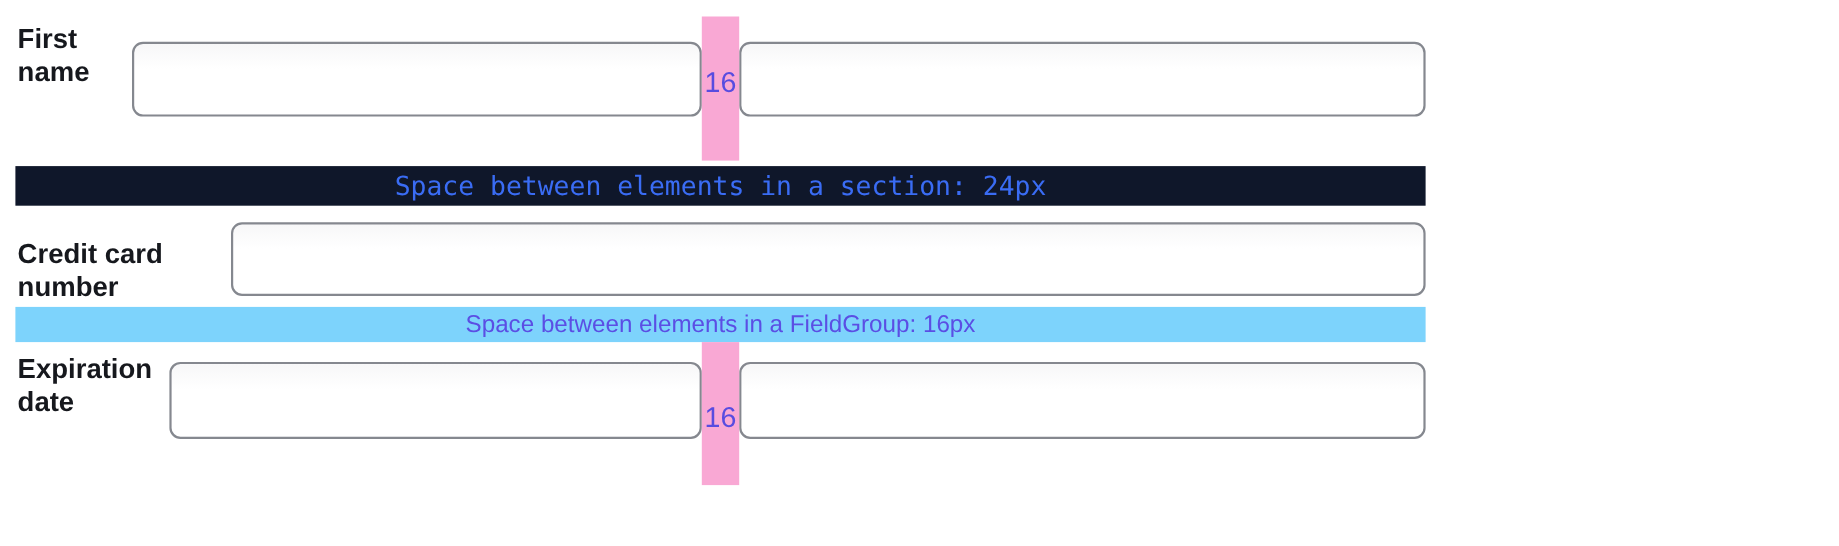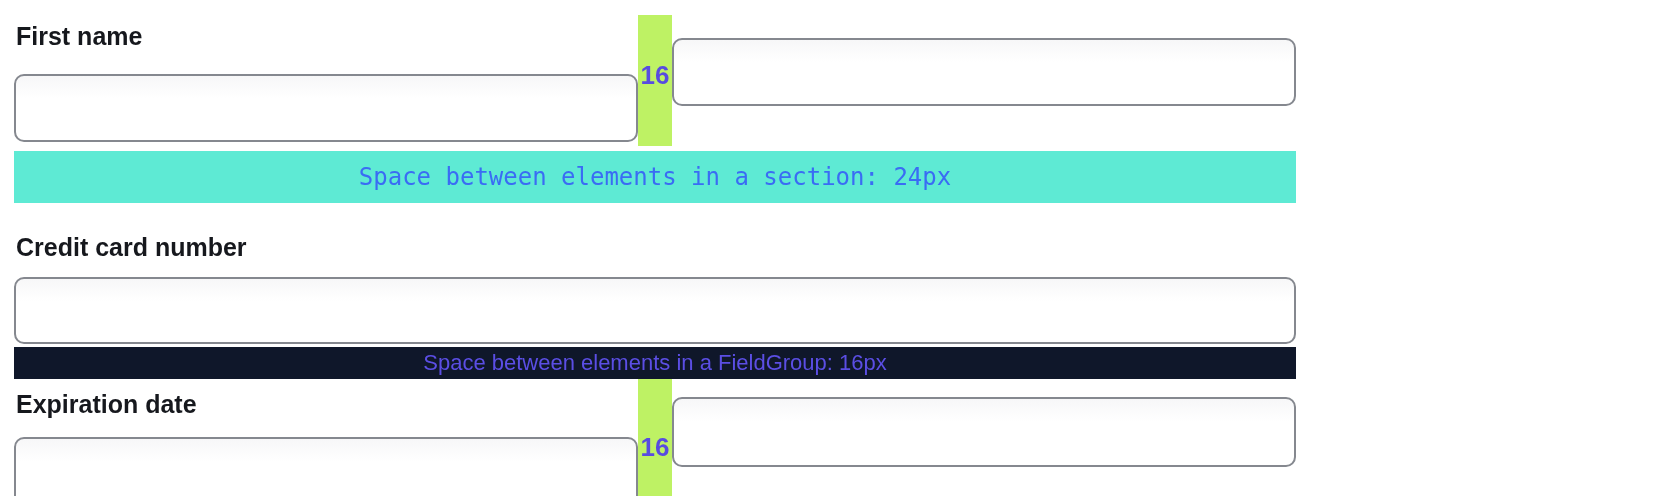--- a/index.html
+++ b/index.html
@@ -19,21 +19,21 @@
   .two-col-row {
     display: flex;
     align-items: stretch;
   }
   .row-top { height: 131px; }
   .row-bottom { height: 130px; }
   .field-col {
     flex: 1 1 0;
     min-width: 0;
     display: flex;
-    flex-direction: column;
+    flex-direction: row;
   }
   .field-label {
     display: block;
     font-size: 25px;
     font-weight: 700;
     color: #16181d;
     line-height: 30px;
     margin-left: 2px;
   }
   .row-top .field-label    { margin-top: 6px; }
@@ -51,53 +51,52 @@
     color: #16181d;
     padding: 0 16px;
     font-family: "Liberation Sans", sans-serif;
   }
   .row-top .text-input    { margin-top: 23px; height: 68px; }
   .cc-group .text-input   { margin-top: 15px; height: 67px; }
   .row-bottom .text-input { margin-top: 18px; height: 70px; }
   .v-gap-band {
     flex: 0 0 34px;
     width: 34px;
-    background: #bef264;
+    background: #f9a8d4;
     position: relative;
-    font-weight: bold;
   }
   .gap-num {
     position: absolute;
     left: 50%;
     transform: translateX(-50%);
     font-size: 26px;
     line-height: 26px;
     color: #584ce0;
   }
   .row-top .gap-num    { top: 47px; }
   .row-bottom .gap-num { top: 55px; }
   .h-band {
     width: 100%;
     display: flex;
     align-items: center;
     justify-content: center;
     white-space: nowrap;
   }
   .h-band.section-band {
     margin-top: 5px;
-    height: 52px;
-    background: #5eead4;
+    height: 36px;
+    background: #0f172a;
     color: #3a6cf4;
     font-family: "DejaVu Sans Mono", "Liberation Mono", monospace;
     font-size: 24px;
   }
   .h-band.fieldgroup-band {
     margin-top: 3px;
     height: 32px;
-    background: #0f172a;
+    background: #7dd3fc;
     color: #5b4ee4;
     font-size: 22px;
   }
 </style>
 </head>
 <body>
 
 <div class="canvas">
 
   <div class="two-col-row row-top">

